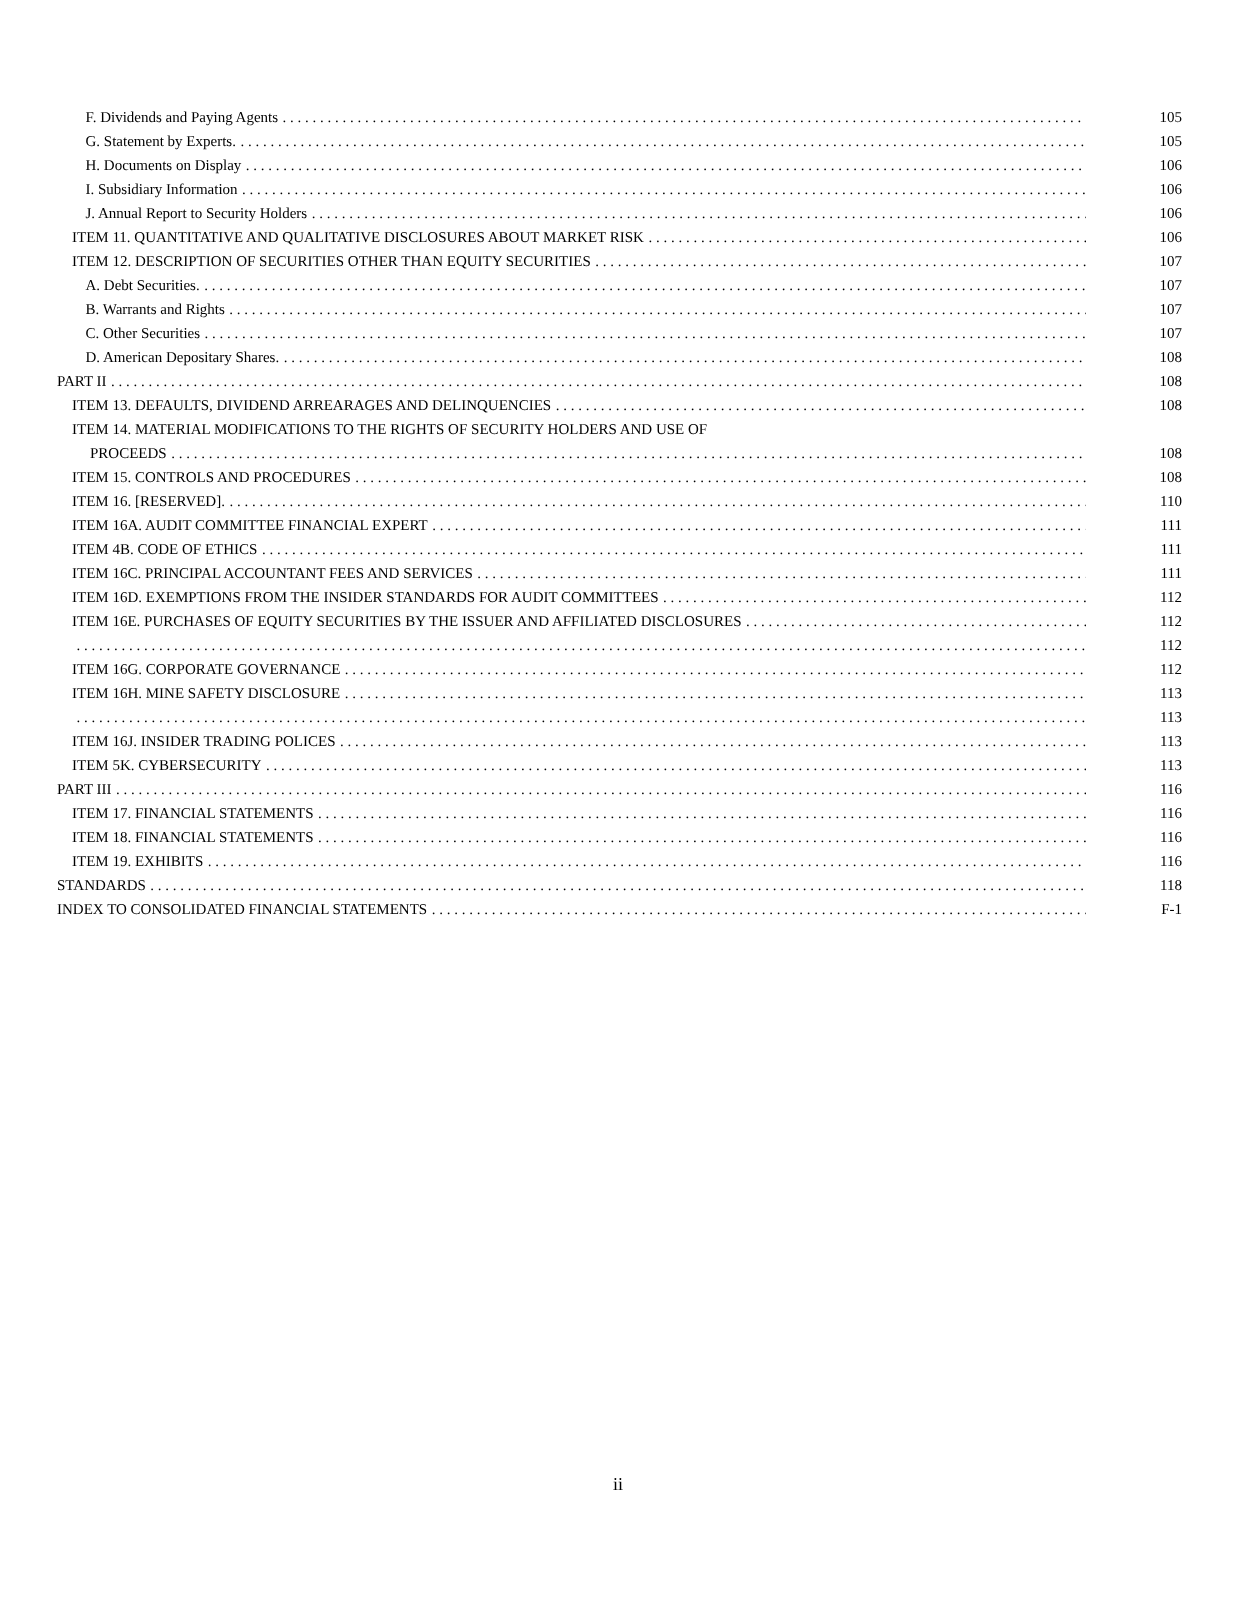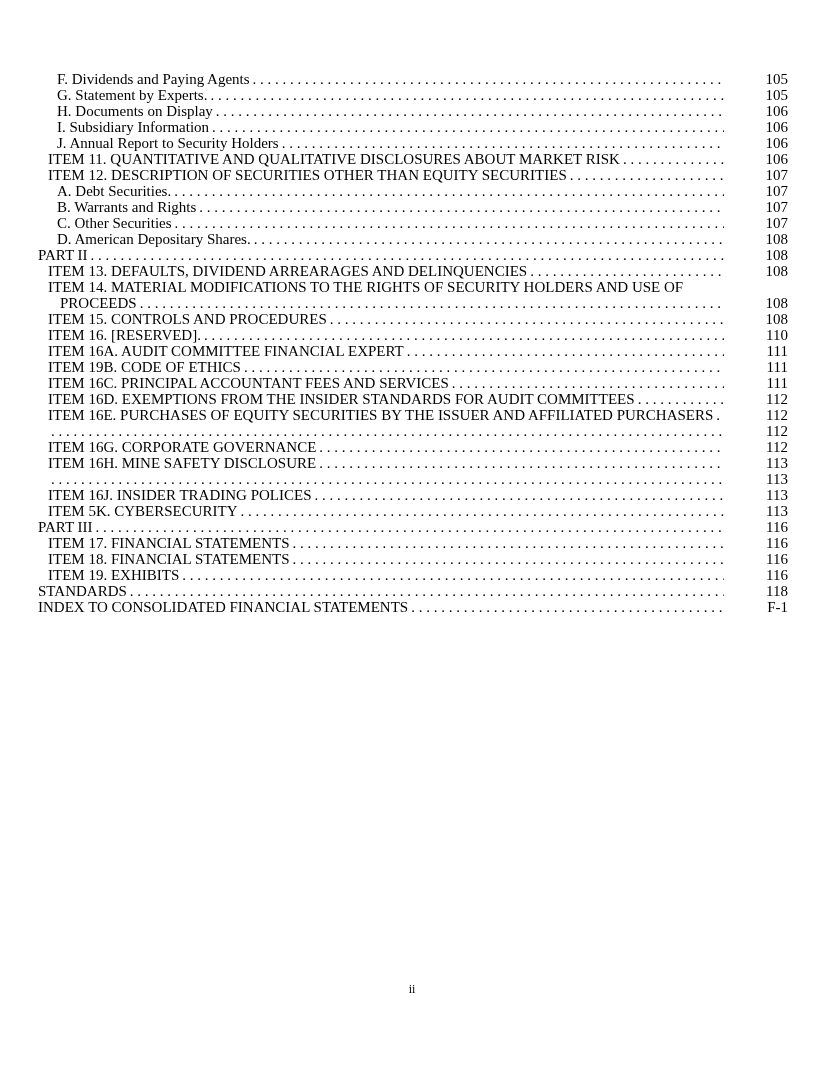--- a/index.html
+++ b/index.html
@@ -24,21 +24,21 @@
     position: absolute;
     top: 71px;
     left: 38px;
     right: 36px;
   }
   .toc-row {
     display: flex;
     align-items: baseline;
     height: 16px;
     line-height: 16px;
-    font-size: 15px;
+    font-size: 10px;
   }
   .toc-text {
     white-space: nowrap;
     flex: 0 0 auto;
   }
   .leader {
     flex: 1 1 auto;
     overflow: hidden;
     white-space: nowrap;
     margin-left: 3px;
@@ -172,39 +172,39 @@
       <span class="toc-page">110</span>
     </div>
 
     <div class="toc-row indent-1">
       <span class="toc-text">ITEM 16A. AUDIT COMMITTEE FINANCIAL EXPERT</span>
       <span class="leader">. . . . . . . . . . . . . . . . . . . . . . . . . . . . . . . . . . . . . . . . . . . . . . . . . . . . . . . . . . . . . . . . . . . . . . . . . . . . . . . . . . . . . . . . . . . . . . . . . . . . . . . . . . . . . . . . . . . . . . . . . . . . . . . . . . . . . . . . . . . . . . . . . . . . . . . . . . . . . . . . . . . . . . . . . . . . . . . . . . . . . . . . . . . . . . . . . . . . . . . . . . . . . . . . . . . . . . . . . . . . . . . . . . . . . . . . . . . . . . . . . . . . . . . . . . . . . . . . . . . . </span>
       <span class="toc-page">111</span>
     </div>
 
     <div class="toc-row indent-1">
-      <span class="toc-text">ITEM 19B. CODE OF ETHICS</span>
+      <span class="toc-text">ITEM 4B. CODE OF ETHICS</span>
       <span class="leader">. . . . . . . . . . . . . . . . . . . . . . . . . . . . . . . . . . . . . . . . . . . . . . . . . . . . . . . . . . . . . . . . . . . . . . . . . . . . . . . . . . . . . . . . . . . . . . . . . . . . . . . . . . . . . . . . . . . . . . . . . . . . . . . . . . . . . . . . . . . . . . . . . . . . . . . . . . . . . . . . . . . . . . . . . . . . . . . . . . . . . . . . . . . . . . . . . . . . . . . . . . . . . . . . . . . . . . . . . . . . . . . . . . . . . . . . . . . . . . . . . . . . . . . . . . . . . . . . . . . . </span>
       <span class="toc-page">111</span>
     </div>
 
     <div class="toc-row indent-1">
       <span class="toc-text">ITEM 16C. PRINCIPAL ACCOUNTANT FEES AND SERVICES</span>
       <span class="leader">. . . . . . . . . . . . . . . . . . . . . . . . . . . . . . . . . . . . . . . . . . . . . . . . . . . . . . . . . . . . . . . . . . . . . . . . . . . . . . . . . . . . . . . . . . . . . . . . . . . . . . . . . . . . . . . . . . . . . . . . . . . . . . . . . . . . . . . . . . . . . . . . . . . . . . . . . . . . . . . . . . . . . . . . . . . . . . . . . . . . . . . . . . . . . . . . . . . . . . . . . . . . . . . . . . . . . . . . . . . . . . . . . . . . . . . . . . . . . . . . . . . . . . . . . . . . . . . . . . . . </span>
       <span class="toc-page">111</span>
     </div>
 
     <div class="toc-row indent-1">
       <span class="toc-text">ITEM 16D. EXEMPTIONS FROM THE INSIDER STANDARDS FOR AUDIT COMMITTEES</span>
       <span class="leader">. . . . . . . . . . . . . . . . . . . . . . . . . . . . . . . . . . . . . . . . . . . . . . . . . . . . . . . . . . . . . . . . . . . . . . . . . . . . . . . . . . . . . . . . . . . . . . . . . . . . . . . . . . . . . . . . . . . . . . . . . . . . . . . . . . . . . . . . . . . . . . . . . . . . . . . . . . . . . . . . . . . . . . . . . . . . . . . . . . . . . . . . . . . . . . . . . . . . . . . . . . . . . . . . . . . . . . . . . . . . . . . . . . . . . . . . . . . . . . . . . . . . . . . . . . . . . . . . . . . . </span>
       <span class="toc-page">112</span>
     </div>
 
     <div class="toc-row indent-1">
-      <span class="toc-text">ITEM 16E. PURCHASES OF EQUITY SECURITIES BY THE ISSUER AND AFFILIATED PURCHASERS</span>
+      <span class="toc-text">ITEM 16E. PURCHASES OF EQUITY SECURITIES BY THE ISSUER AND AFFILIATED DISCLOSURES</span>
       <span class="leader">. . . . . . . . . . . . . . . . . . . . . . . . . . . . . . . . . . . . . . . . . . . . . . . . . . . . . . . . . . . . . . . . . . . . . . . . . . . . . . . . . . . . . . . . . . . . . . . . . . . . . . . . . . . . . . . . . . . . . . . . . . . . . . . . . . . . . . . . . . . . . . . . . . . . . . . . . . . . . . . . . . . . . . . . . . . . . . . . . . . . . . . . . . . . . . . . . . . . . . . . . . . . . . . . . . . . . . . . . . . . . . . . . . . . . . . . . . . . . . . . . . . . . . . . . . . . . . . . . . . . </span>
       <span class="toc-page">112</span>
     </div>
 
     <div class="toc-row indent-1">
       <span class="leader">. . . . . . . . . . . . . . . . . . . . . . . . . . . . . . . . . . . . . . . . . . . . . . . . . . . . . . . . . . . . . . . . . . . . . . . . . . . . . . . . . . . . . . . . . . . . . . . . . . . . . . . . . . . . . . . . . . . . . . . . . . . . . . . . . . . . . . . . . . . . . . . . . . . . . . . . . . . . . . . . . . . . . . . . . . . . . . . . . . . . . . . . . . . . . . . . . . . . . . . . . . . . . . . . . . . . . . . . . . . . . . . . . . . . . . . . . . . . . . . . . . . . . . . . . . . . . . . . . . . . </span>
       <span class="toc-page">112</span>
     </div>
 
     <div class="toc-row indent-1">

